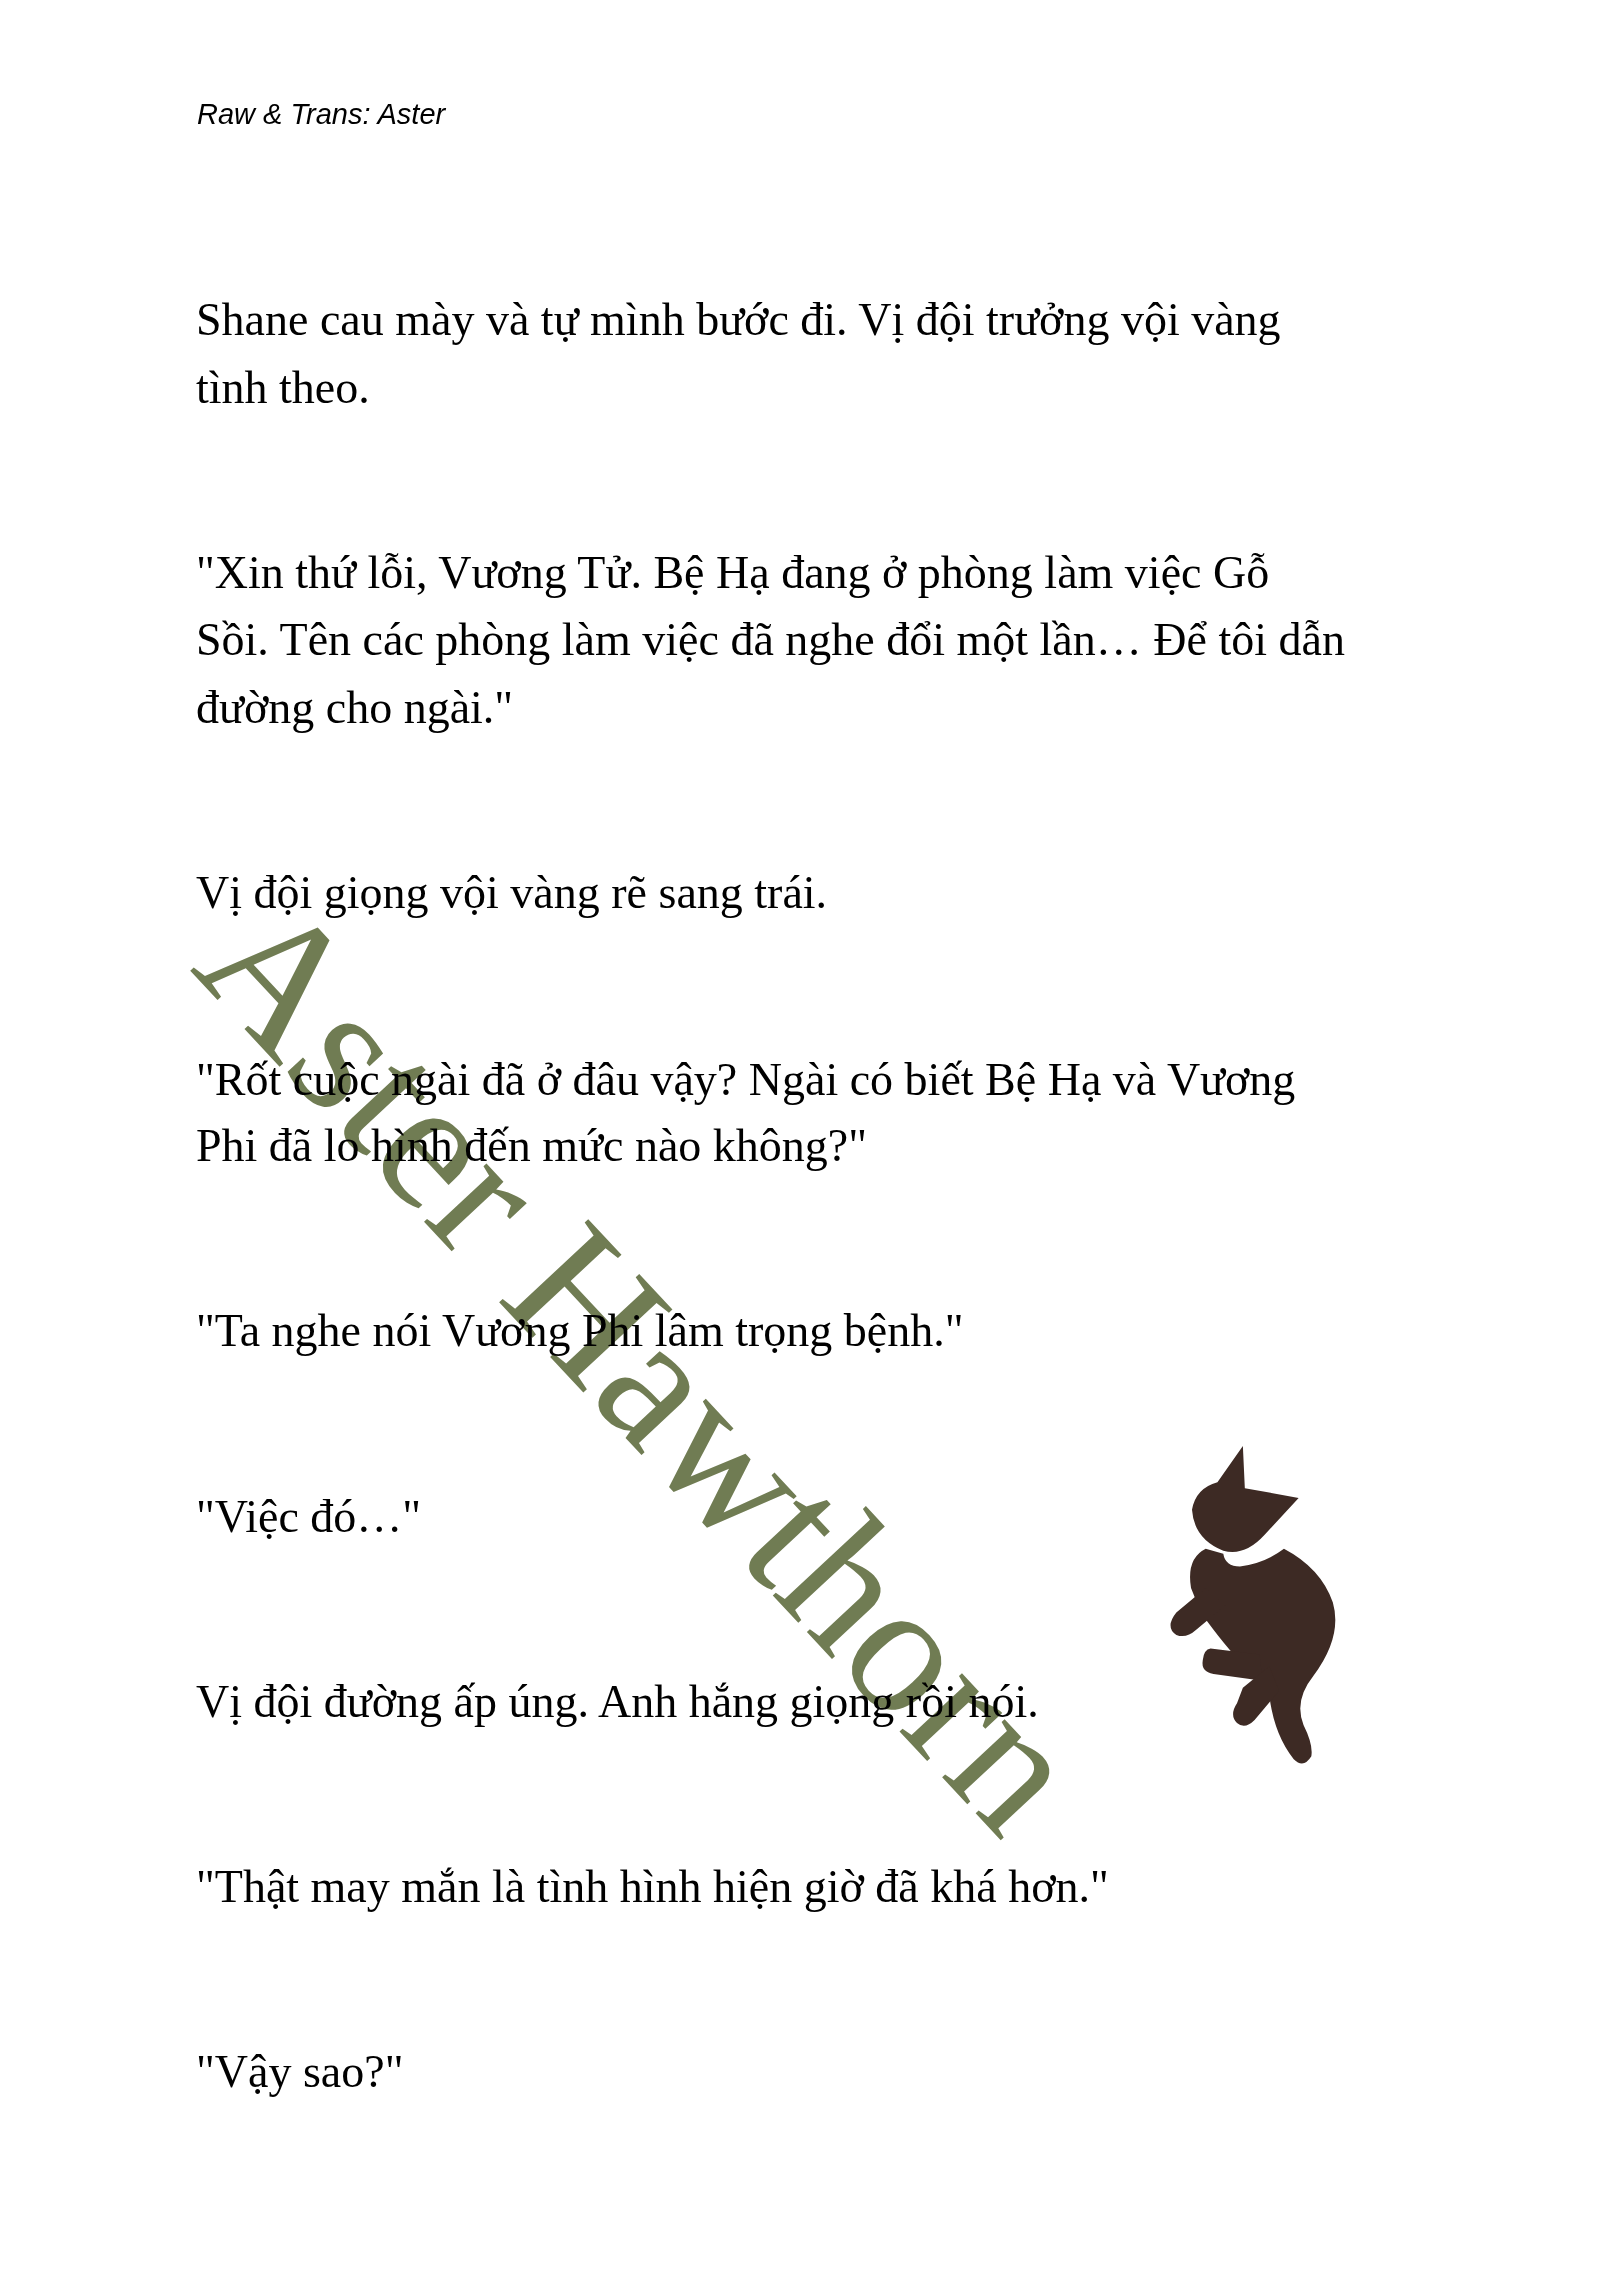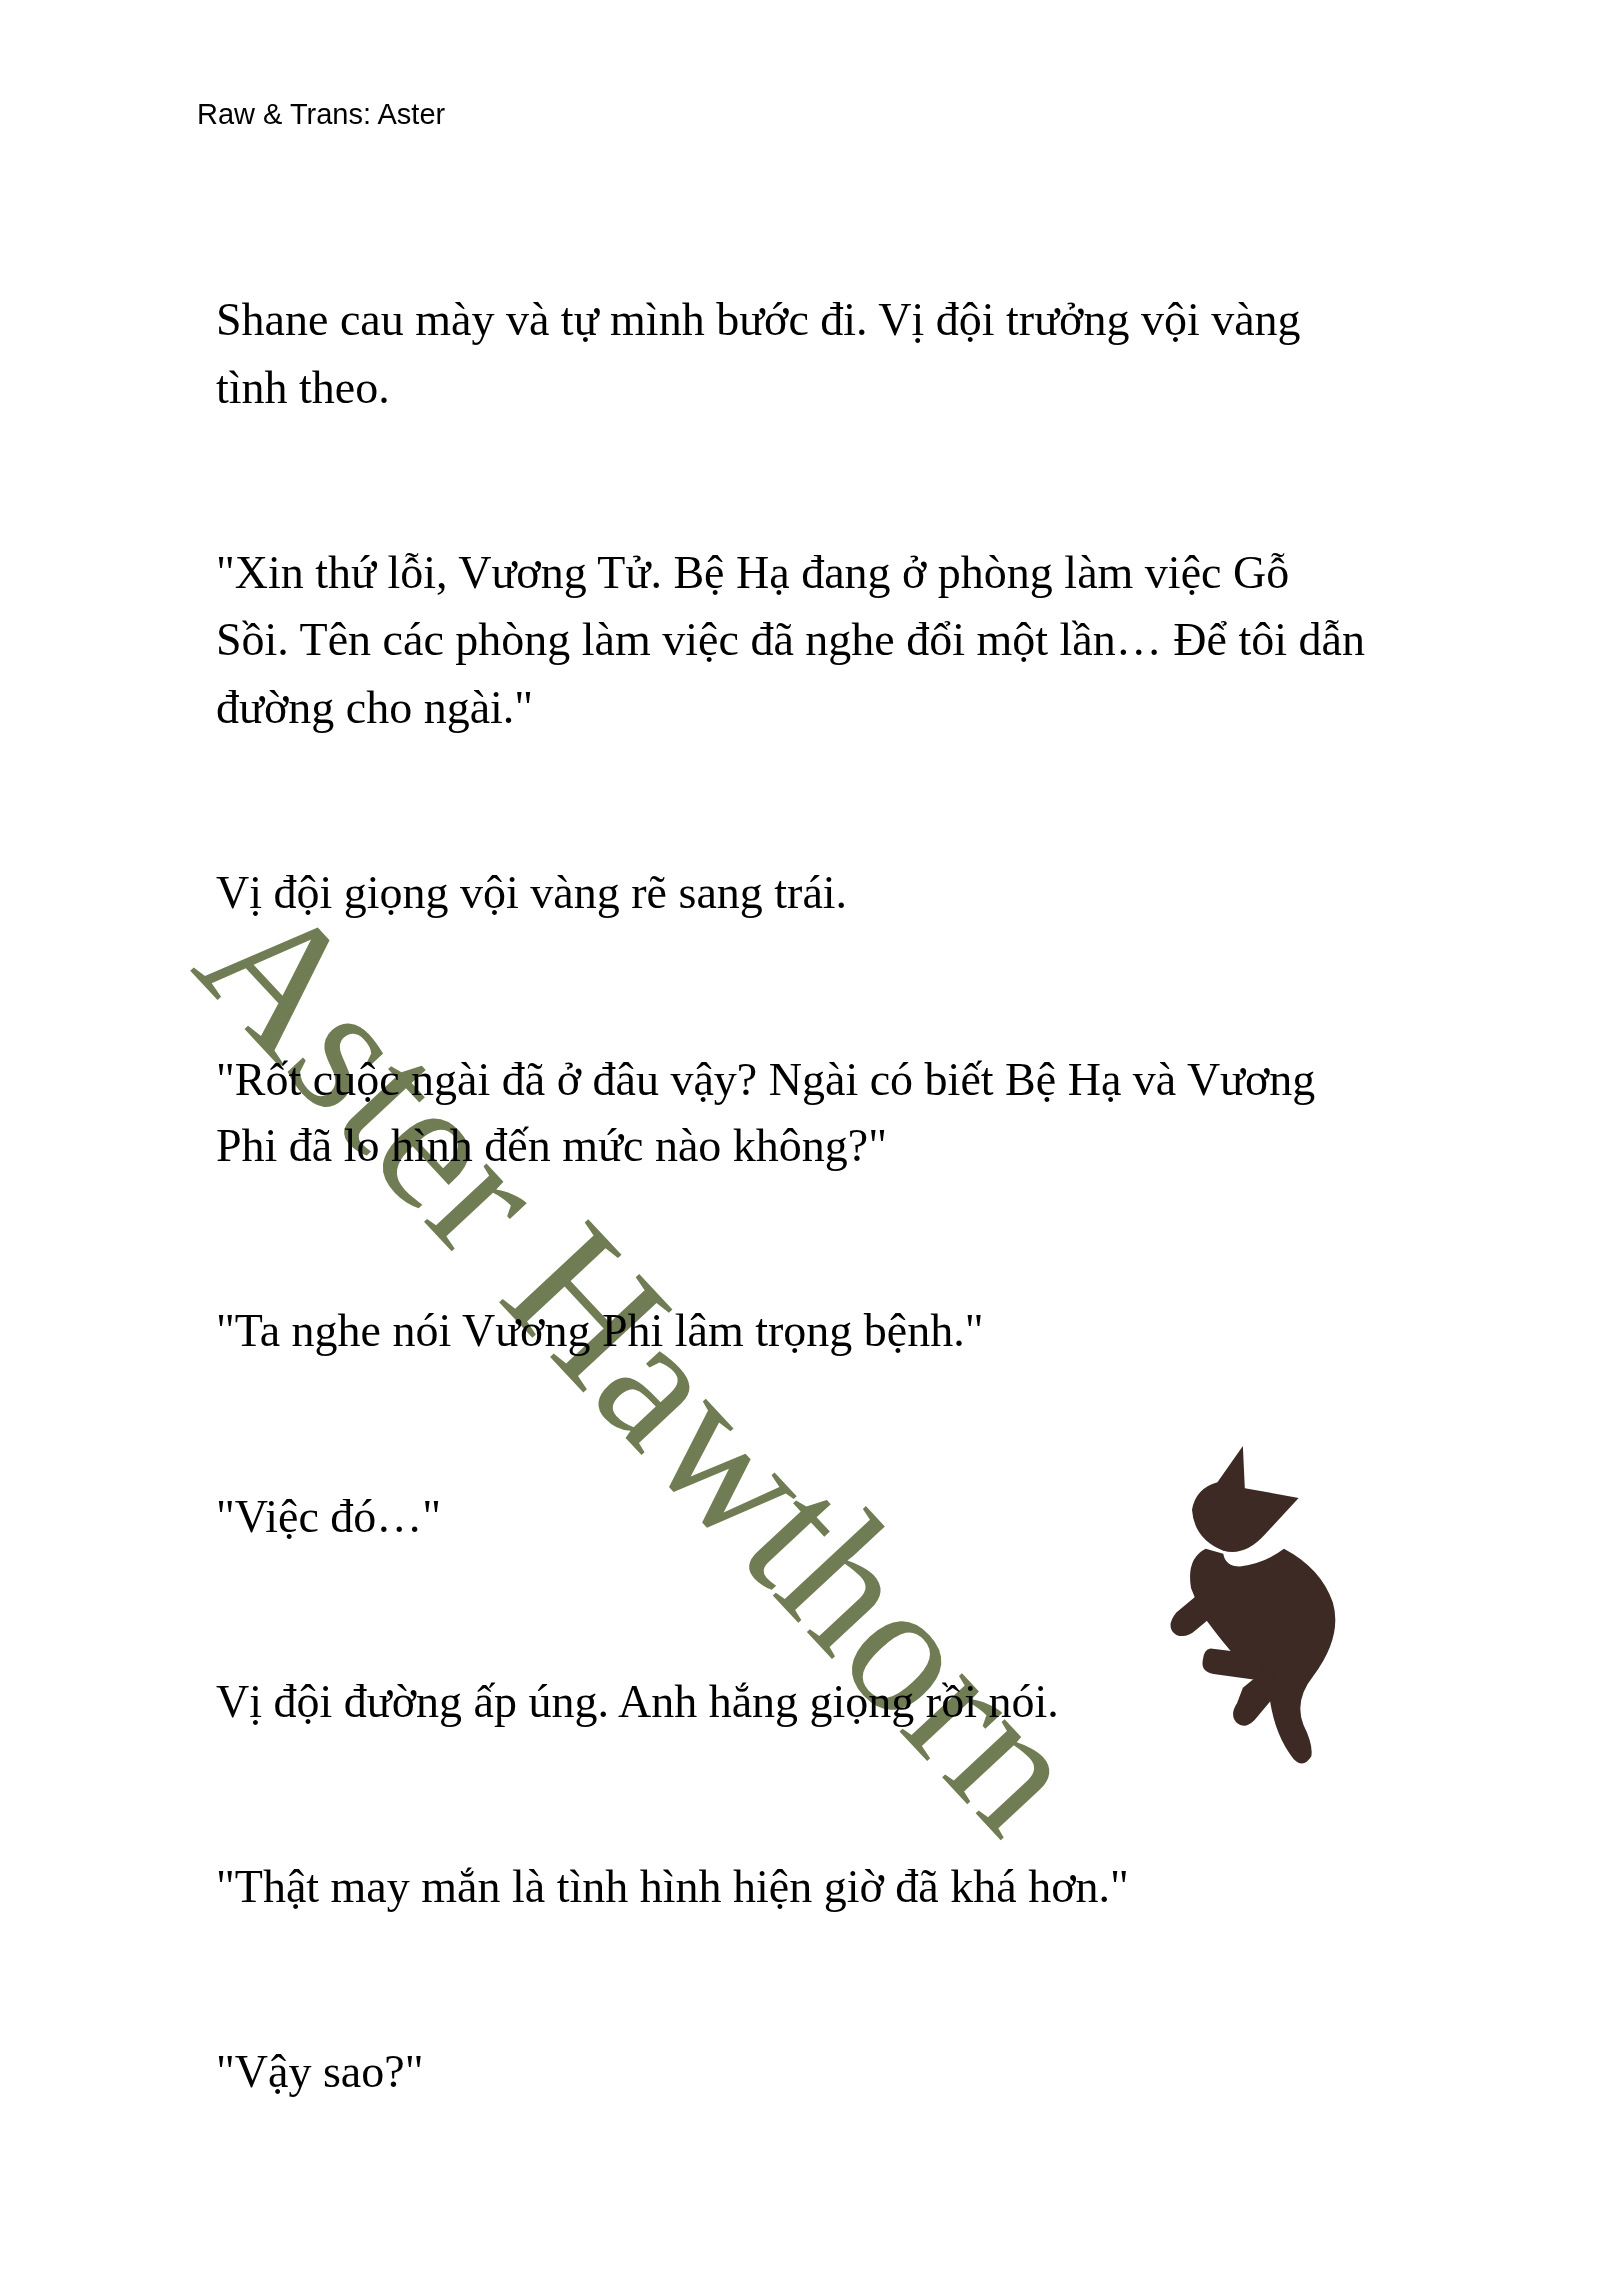--- a/index.html
+++ b/index.html
@@ -1,18 +1,18 @@
 <!DOCTYPE html>
 <html><head>
 <meta charset="utf-8">
 <style>
   html,body{margin:0;padding:0;background:#fff;}
   body{width:1621px;height:2293px;position:relative;overflow:hidden;}
-  .header{position:absolute;left:197px;top:98px;font-family:"Liberation Sans",sans-serif;font-size:29px;color:#000;}
-  .line{position:absolute;left:196px;font-family:"Liberation Serif",serif;font-size:46px;color:#000;white-space:nowrap;line-height:1;margin-left:20px;}
+  .header{position:absolute;left:197px;top:98px;font-family:"Liberation Sans",sans-serif;font-size:29px;color:#000;font-style:italic;}
+  .line{position:absolute;left:196px;font-family:"Liberation Serif",serif;font-size:46px;color:#000;white-space:nowrap;line-height:1;}
   .watermark{position:absolute;left:167px;top:990px;transform-origin:0 0;transform:rotate(47deg) translate(0,-186px);
     font-family:"Liberation Serif",serif;font-size:186px;color:#6e7a50;white-space:nowrap;line-height:1;opacity:0.98;}
   .cat{position:absolute;left:1147px;top:1441px;width:225px;height:333px;}
 </style>
 </head>
 <body>
 
 <div class="header">Raw &amp; Trans: Aster</div>
 
 <div class="watermark">Aster Hawthorn</div>

